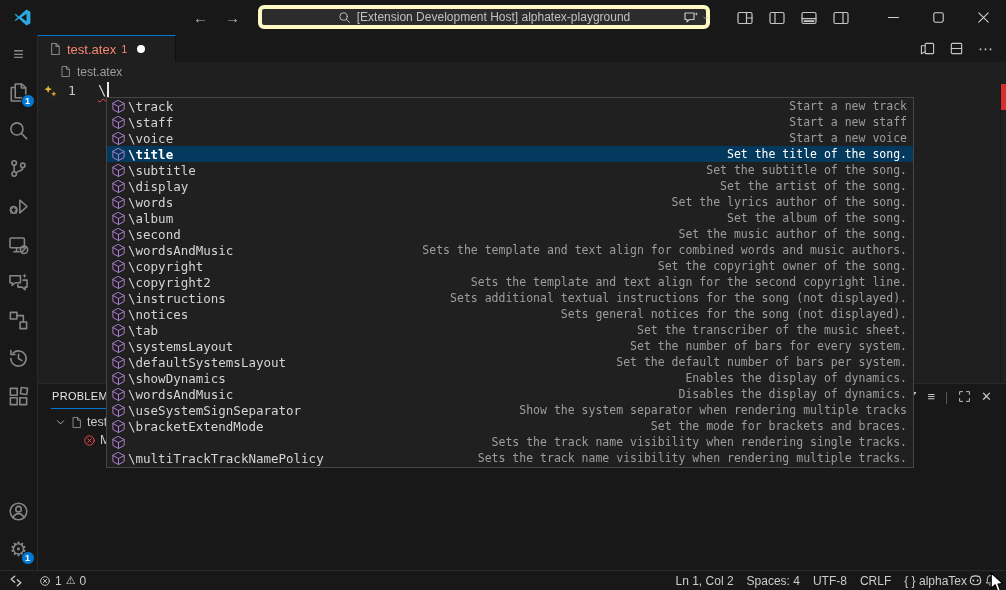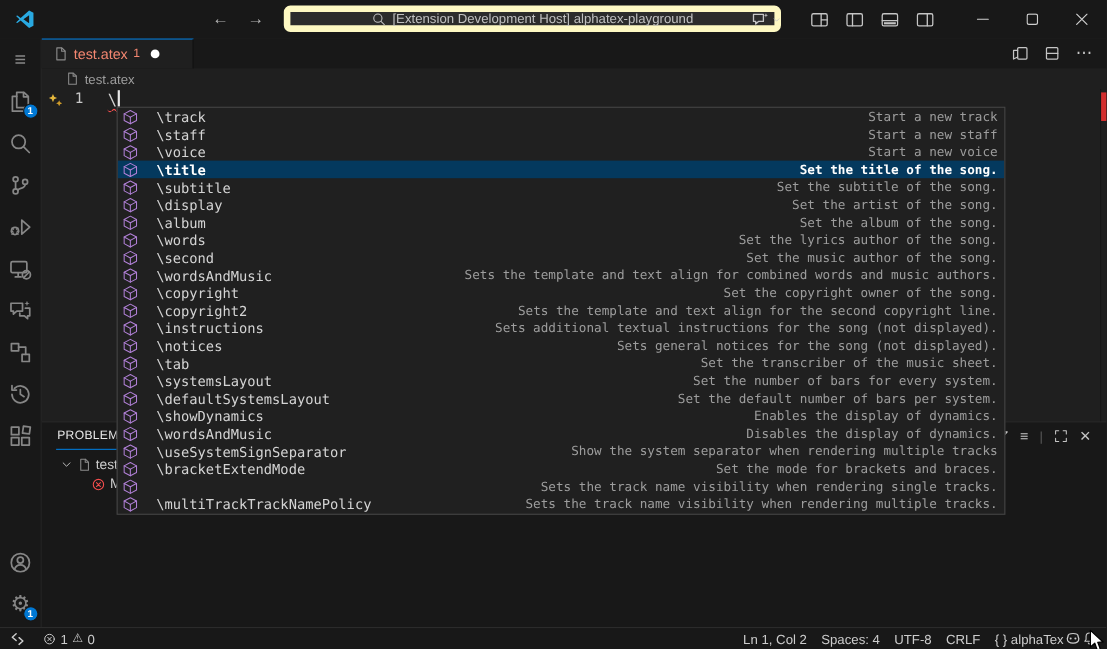--- a/index.html
+++ b/index.html
@@ -5,21 +5,21 @@
   *{box-sizing:border-box;margin:0;padding:0}
   html,body{width:1006px;height:590px;overflow:hidden}
   body{position:relative;background:#1f1f1f;font-family:"Liberation Sans",sans-serif;color:#ccc;-webkit-font-smoothing:antialiased}
   svg{fill:none;stroke:currentColor;stroke-width:1.2;stroke-linecap:round;stroke-linejoin:round}
 
   
   .titlebar{height:35px;background:#181818;position:relative}
   .logo{position:absolute;left:13px;top:8px;cursor:pointer}
   .nav{position:absolute;left:193px;top:0;height:35px;display:flex;gap:17px;align-items:center;color:#b5b5b5;font-size:15px}
   .nav span{cursor:pointer}
-  .searchbox{position:absolute;left:258px;top:5px;width:452px;height:24px;background:#2c2c2c;border:6px solid #fef9c3;border-radius:6px;display:flex;align-items:center;justify-content:center;gap:6px;font-size:12px;color:#c0c0c0;cursor:pointer}
+  .searchbox{position:absolute;left:258px;top:5px;width:452px;height:24px;background:#2c2c2c;border:4px solid #fef9c3;border-radius:6px;display:flex;align-items:center;justify-content:center;gap:6px;font-size:12px;color:#c0c0c0;cursor:pointer}
   .tb-right{position:absolute;right:0;top:0;height:35px;display:flex;align-items:center}
   .tb-btn{height:35px;display:flex;align-items:center;justify-content:center;color:#c5c5c5;cursor:pointer;padding:0 8px}
   .copilot-group{display:flex;align-items:center;gap:2px;margin-right:10px}
   .win-btn{width:45px;height:35px;display:flex;align-items:center;justify-content:center;color:#cfcfcf;cursor:pointer}
   .layout-group{display:flex;margin-right:14px}
 
   
   .main{display:flex;height:535px}
   .activitybar{width:38px;background:#181818;border-right:1px solid #2a2a2a;display:flex;flex-direction:column;align-items:center}
   .ab-item{width:38px;height:38px;display:flex;align-items:center;justify-content:center;position:relative;color:#868686;cursor:pointer}
@@ -52,25 +52,25 @@
   .panel-actions{margin-left:auto;display:flex;align-items:center;gap:10px;margin-right:14px;color:#c5c5c5}
   .panel-actions .p-icon{cursor:pointer;display:flex;font-size:13px;line-height:1}
   .p-sep{color:#5a5a5a;font-size:12px}
   .panel-body{padding:4px 0 0 17px;font-size:12.5px;color:#ccc}
   .tree-row{display:flex;align-items:center;gap:4px;height:18px;cursor:pointer;color:#ccc}
   .tree-row.err{margin-left:28px;color:#ccc}
   .err-icon{color:#f14c4c;display:flex}
 
   
   .suggest{position:absolute;left:106px;top:97px;width:808px;height:371px;background:#202020;border:1px solid #454545;z-index:30;overflow:hidden}
-  .sg-row{display:flex;align-items:center;height:16px;padding:0 6px 0 4px;gap:16px;font-family:"DejaVu Sans Mono",monospace;font-size:12.5px;color:#d4d4d4;cursor:pointer;white-space:nowrap}
+  .sg-row{display:flex;align-items:center;height:16px;padding:0 6px 0 4px;gap:2px;font-family:"DejaVu Sans Mono",monospace;font-size:12.5px;color:#d4d4d4;cursor:pointer;white-space:nowrap}
   .sg-row .cube{flex:0 0 auto;display:flex;color:#b180d7}
   .sg-row .detail{margin-left:auto;font-size:11.5px;color:#9d9d9d}
   .sg-row.selected{background:#04395e;color:#fff;font-weight:bold}
-  .sg-row.selected .detail{color:#fff;font-weight:bold}
+  .sg-row.selected .detail{color:#fff;font-weight:normal}
 
   
   .statusbar{position:absolute;left:0;right:0;bottom:0;height:20px;background:#181818;border-top:1px solid #2b2b2b;display:flex;align-items:center;padding:0 9px;font-size:12px;color:#ccc;z-index:40}
   .sb-group{display:flex;align-items:center;gap:4px;cursor:pointer}
   .sb-problems{margin-left:16px}
   .sb-right{margin-left:auto;display:flex;align-items:center;gap:1px}
   .sb-right span{cursor:pointer;white-space:nowrap}
   .sb-icon{display:flex;cursor:pointer}
   .warn-glyph{font-size:11px}
 
@@ -402,33 +402,33 @@
       <span class="detail">Set the artist of the song.</span>
     </div>
     <div class="sg-row">
       <span class="cube">
         <svg width="15" height="15" viewBox="0 0 16 16" style="stroke-width:1">
           <path d="M8 1.6 L14 4.8 V11.2 L8 14.4 L2 11.2 V4.8 Z"></path>
           <path d="M2 4.8 L8 8 L14 4.8"></path>
           <path d="M8 8 V14.4"></path>
         </svg>
       </span>
+      <span>\words</span>
+      <span class="detail">Set the lyrics author of the song.</span>
+    </div>
+    <div class="sg-row">
+      <span class="cube">
+        <svg width="15" height="15" viewBox="0 0 16 16" style="stroke-width:1">
+          <path d="M8 1.6 L14 4.8 V11.2 L8 14.4 L2 11.2 V4.8 Z"></path>
+          <path d="M2 4.8 L8 8 L14 4.8"></path>
+          <path d="M8 8 V14.4"></path>
+        </svg>
+      </span>
       <span>\album</span>
       <span class="detail">Set the album of the song.</span>
-    </div>
-    <div class="sg-row">
-      <span class="cube">
-        <svg width="15" height="15" viewBox="0 0 16 16" style="stroke-width:1">
-          <path d="M8 1.6 L14 4.8 V11.2 L8 14.4 L2 11.2 V4.8 Z"></path>
-          <path d="M2 4.8 L8 8 L14 4.8"></path>
-          <path d="M8 8 V14.4"></path>
-        </svg>
-      </span>
-      <span>\words</span>
-      <span class="detail">Set the lyrics author of the song.</span>
     </div>
     <div class="sg-row">
       <span class="cube">
         <svg width="15" height="15" viewBox="0 0 16 16" style="stroke-width:1">
           <path d="M8 1.6 L14 4.8 V11.2 L8 14.4 L2 11.2 V4.8 Z"></path>
           <path d="M2 4.8 L8 8 L14 4.8"></path>
           <path d="M8 8 V14.4"></path>
         </svg>
       </span>
       <span>\second</span>

